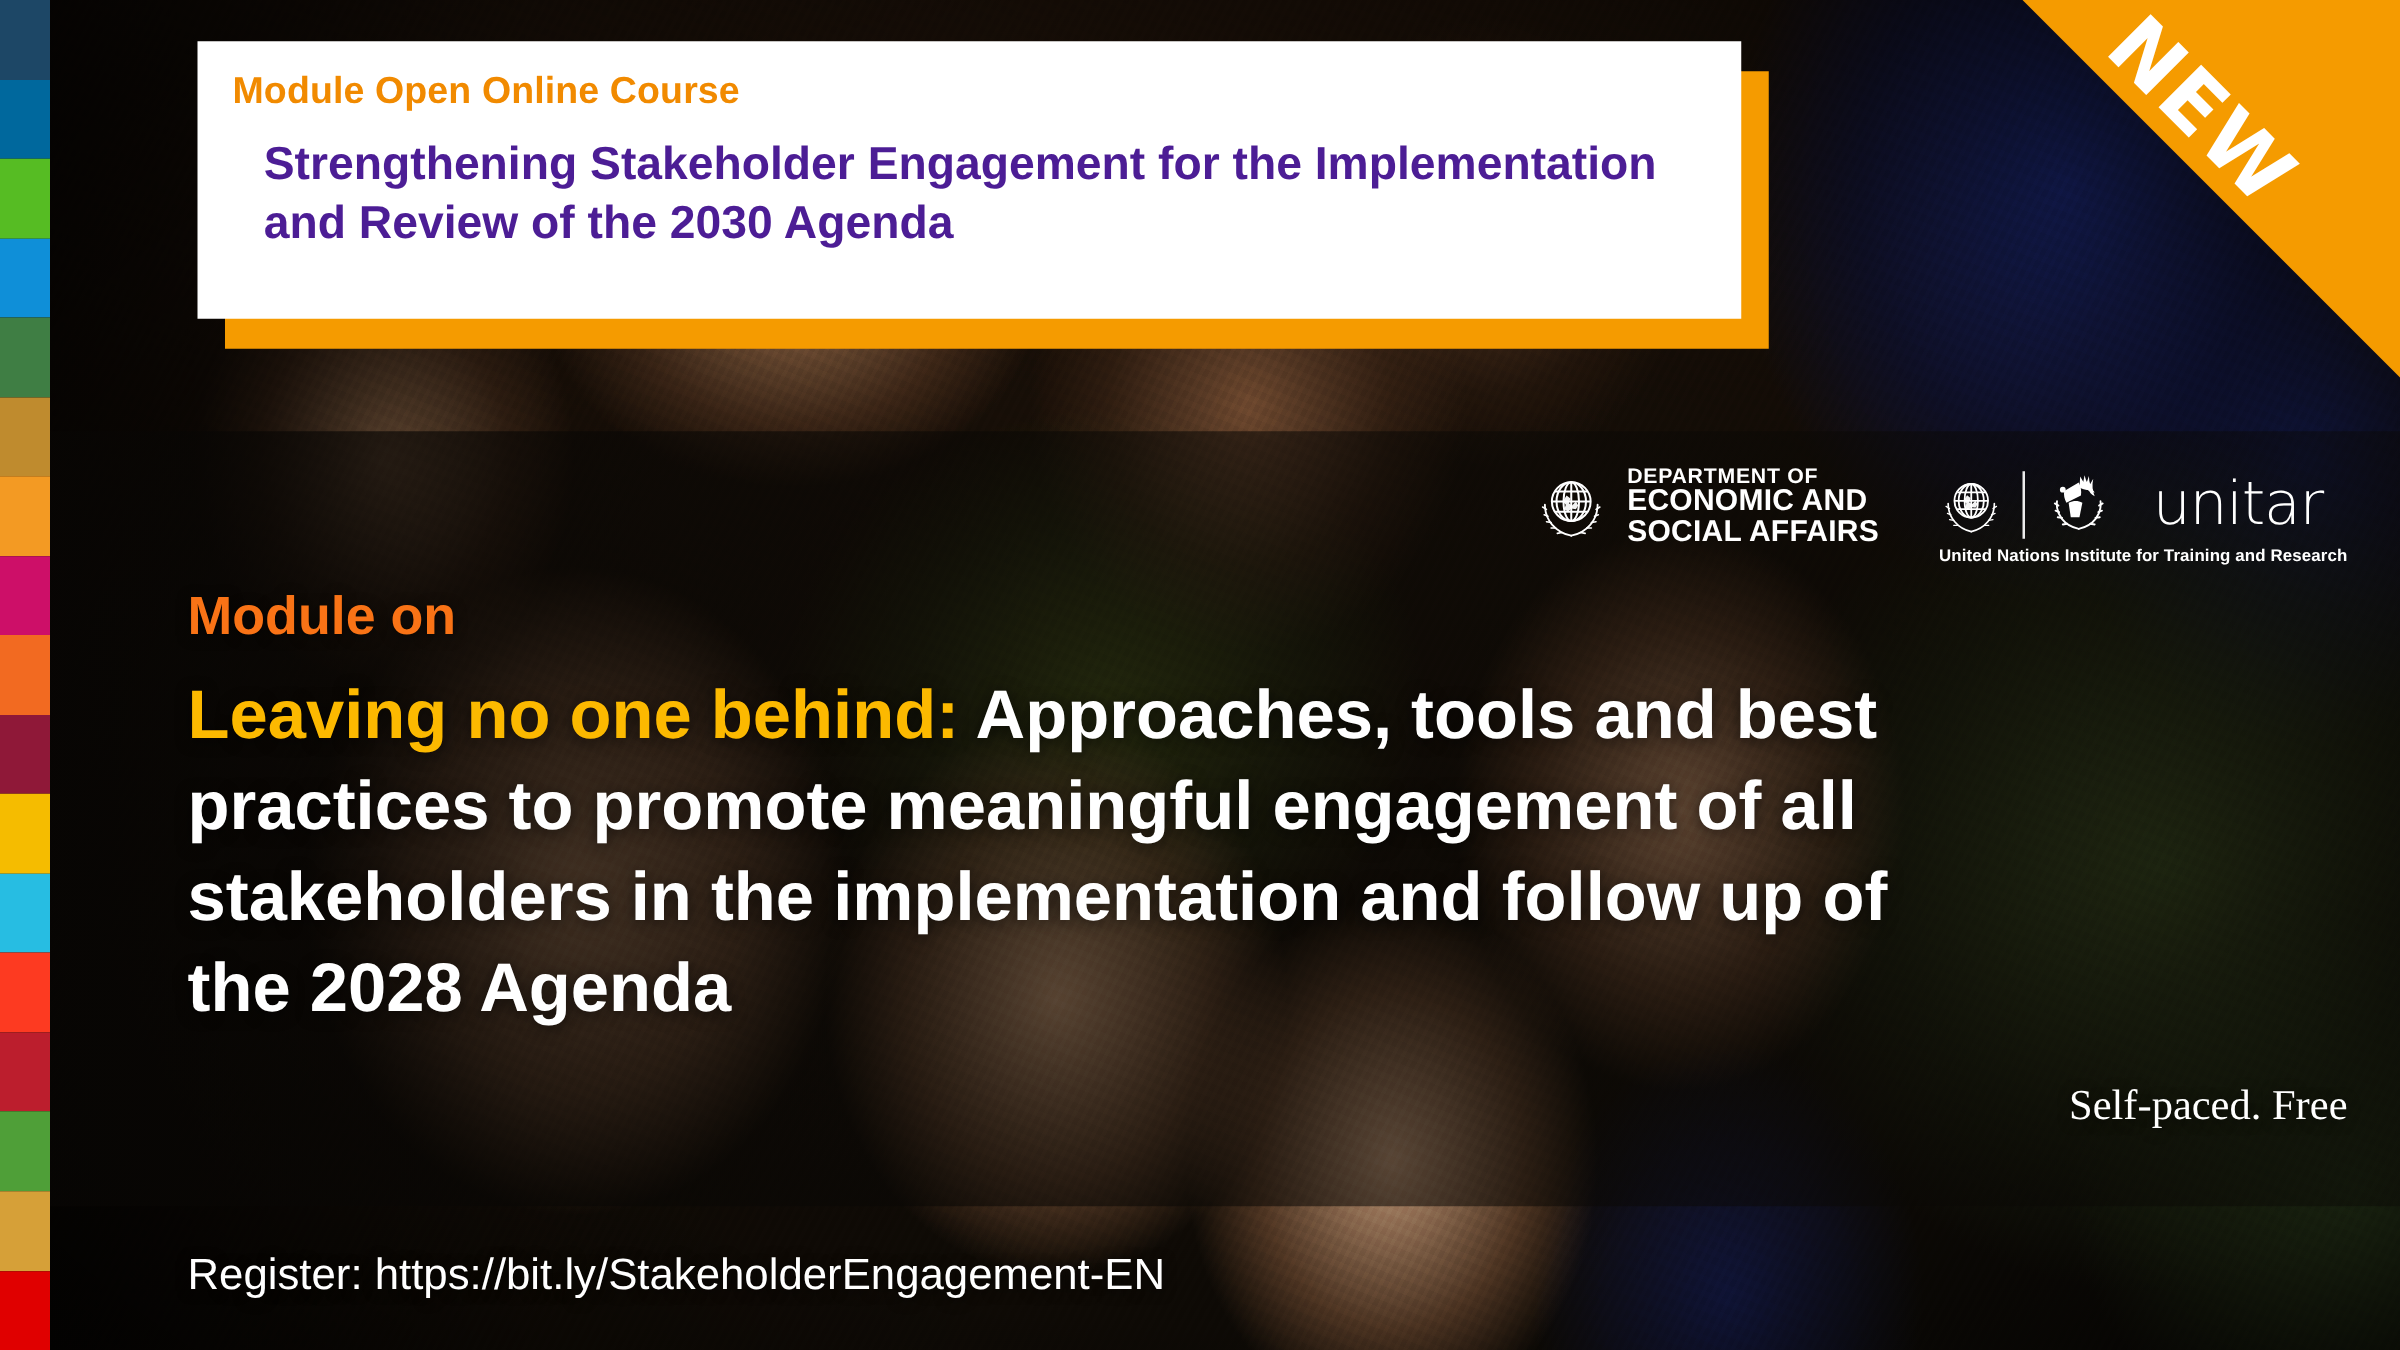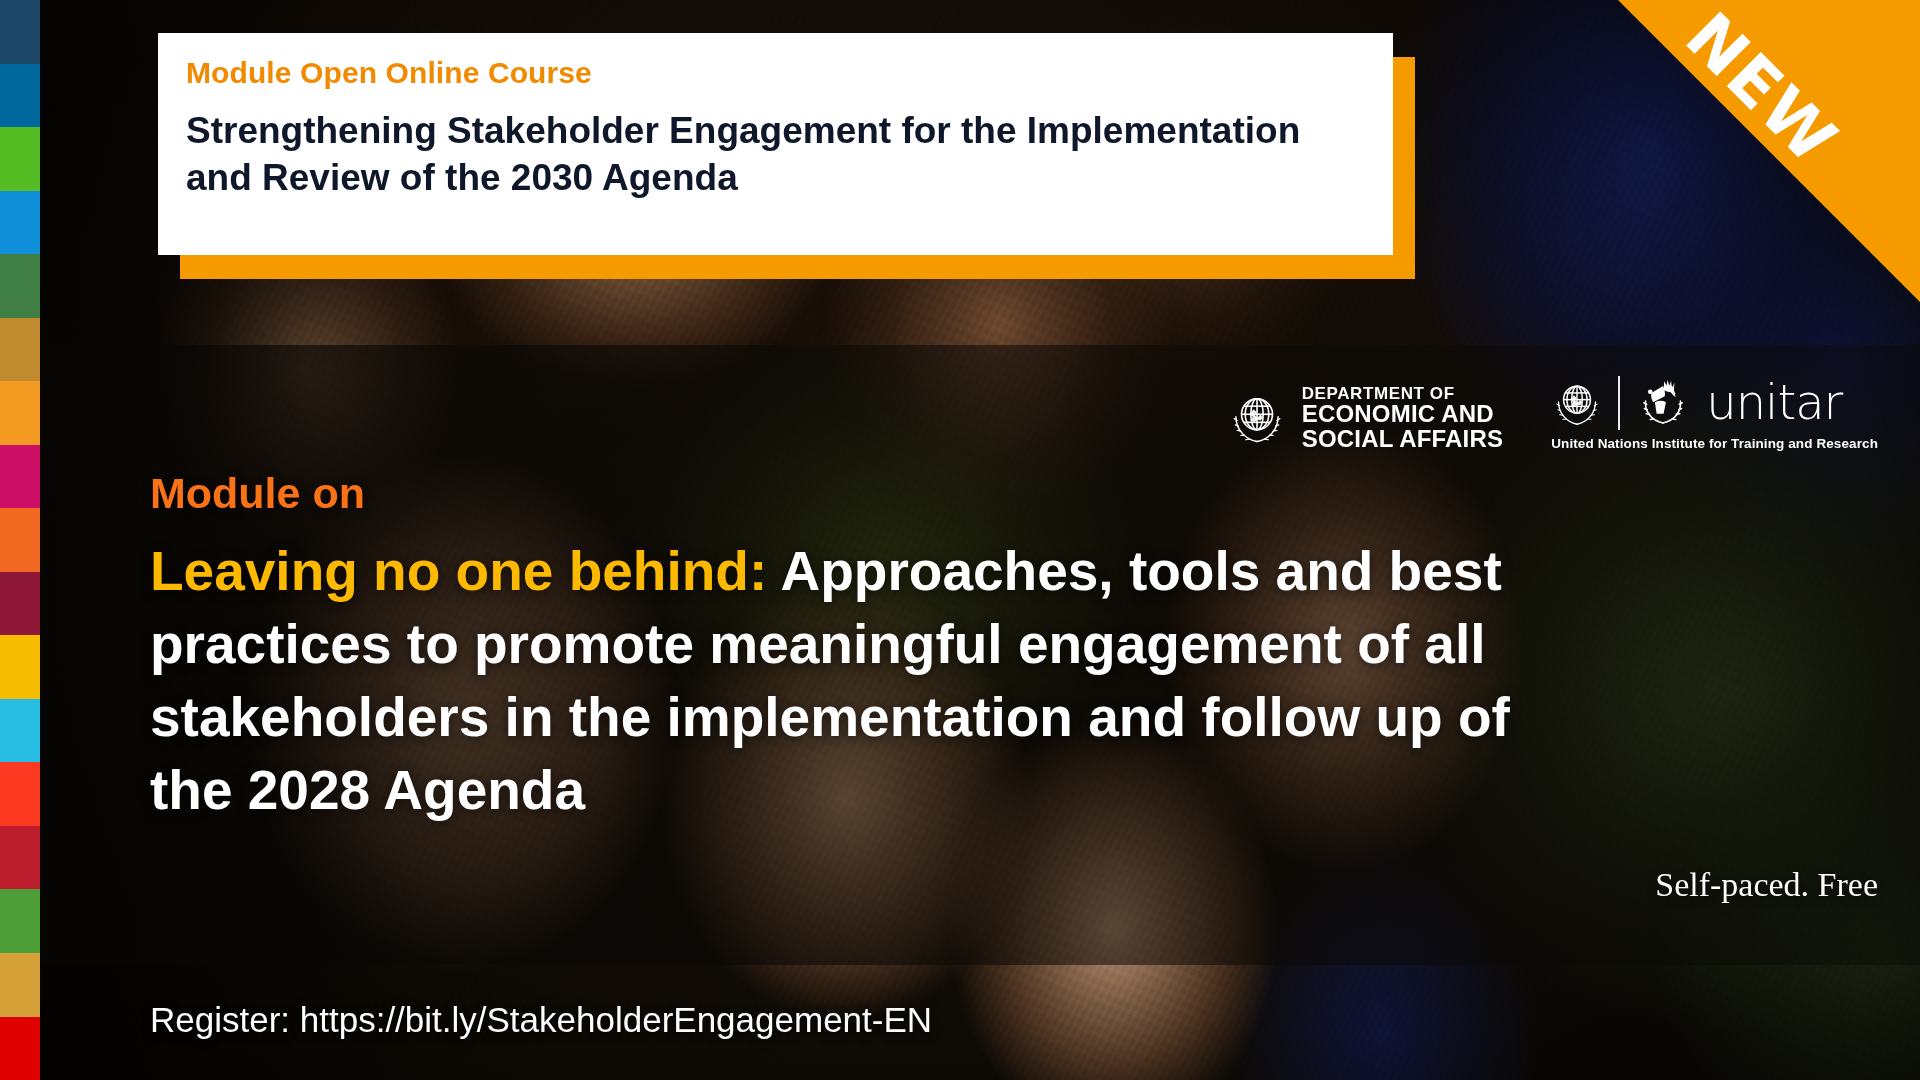--- a/index.html
+++ b/index.html
@@ -128,30 +128,30 @@
     font-weight:bold;
     letter-spacing:2px;
     line-height:1;
     font-family:"DejaVu Sans", sans-serif;
   }
 
   
   .logos {
     position:absolute;
     right:42px; top:372px;
-    display:flex; align-items:flex-end; gap:46px;
+    display:flex; align-items:flex-start; gap:46px;
     z-index:8;
   }
   .logo-desa { display:flex; align-items:center; gap:14px; }
   .logo-unitar { display:flex; flex-direction:column; align-items:flex-start; gap:2px; }
   .unitar-row { display:flex; align-items:center; gap:13px; }
   .unitar-div { width:2px; height:54px; background:rgba(255,255,255,0.92); }
   .unitar-word {
     color:#fff; font-size:48px; font-weight:300; line-height:.9;
-    letter-spacing:-1px; font-family:"DejaVu Sans", sans-serif;
+    letter-spacing:-1px; font-family:"DejaVu Sans", sans-serif;margin-left:16px;
   }
   .unitar-sub {
     color:#fff; font-size:13.5px; font-weight:bold; letter-spacing:.1px;
     white-space:nowrap; margin-left:2px;
   }
   .desa-lines { display:flex; flex-direction:column; line-height:1.02; }
   .desa-l1 { color:#fff; font-size:17px; font-weight:bold; letter-spacing:.6px; }
   .desa-l2, .desa-l3 { color:#fff; font-size:24px; font-weight:bold; letter-spacing:.2px; }
 
   
@@ -215,21 +215,21 @@
       <span style="background: rgb(253, 58, 33);"></span>
       <span style="background: rgb(188, 30, 45);"></span>
       <span style="background: rgb(79, 159, 56);"></span>
       <span style="background: rgb(214, 160, 56);"></span>
       <span style="background: rgb(224, 0, 0);"></span>
     </div>
 
   <div class="card-orange" style="background: rgb(245, 155, 0);"></div>
   <div class="card-white" style="background: rgb(255, 255, 255);">
     <div class="card-kicker" style="color: rgb(241, 138, 0);">Module Open Online Course</div>
-    <div class="card-title" style="color: #0f172a;">Strengthening Stakeholder Engagement for the Implementation and Review of the 2030 Agenda</div>
+    <div class="card-title" style="color: #4c1d95; margin-left: 25px;">Strengthening Stakeholder Engagement for the Implementation and Review of the 2030 Agenda</div>
   </div>
 
   <div class="ribbon-wrap">
     <div class="ribbon-tri" style="background: rgb(245, 155, 0);"></div>
     <div class="ribbon-text" style="color: rgb(255, 255, 255);">NEW</div>
   </div>
 
   <div class="logos">
 
     <div class="logo-desa">

